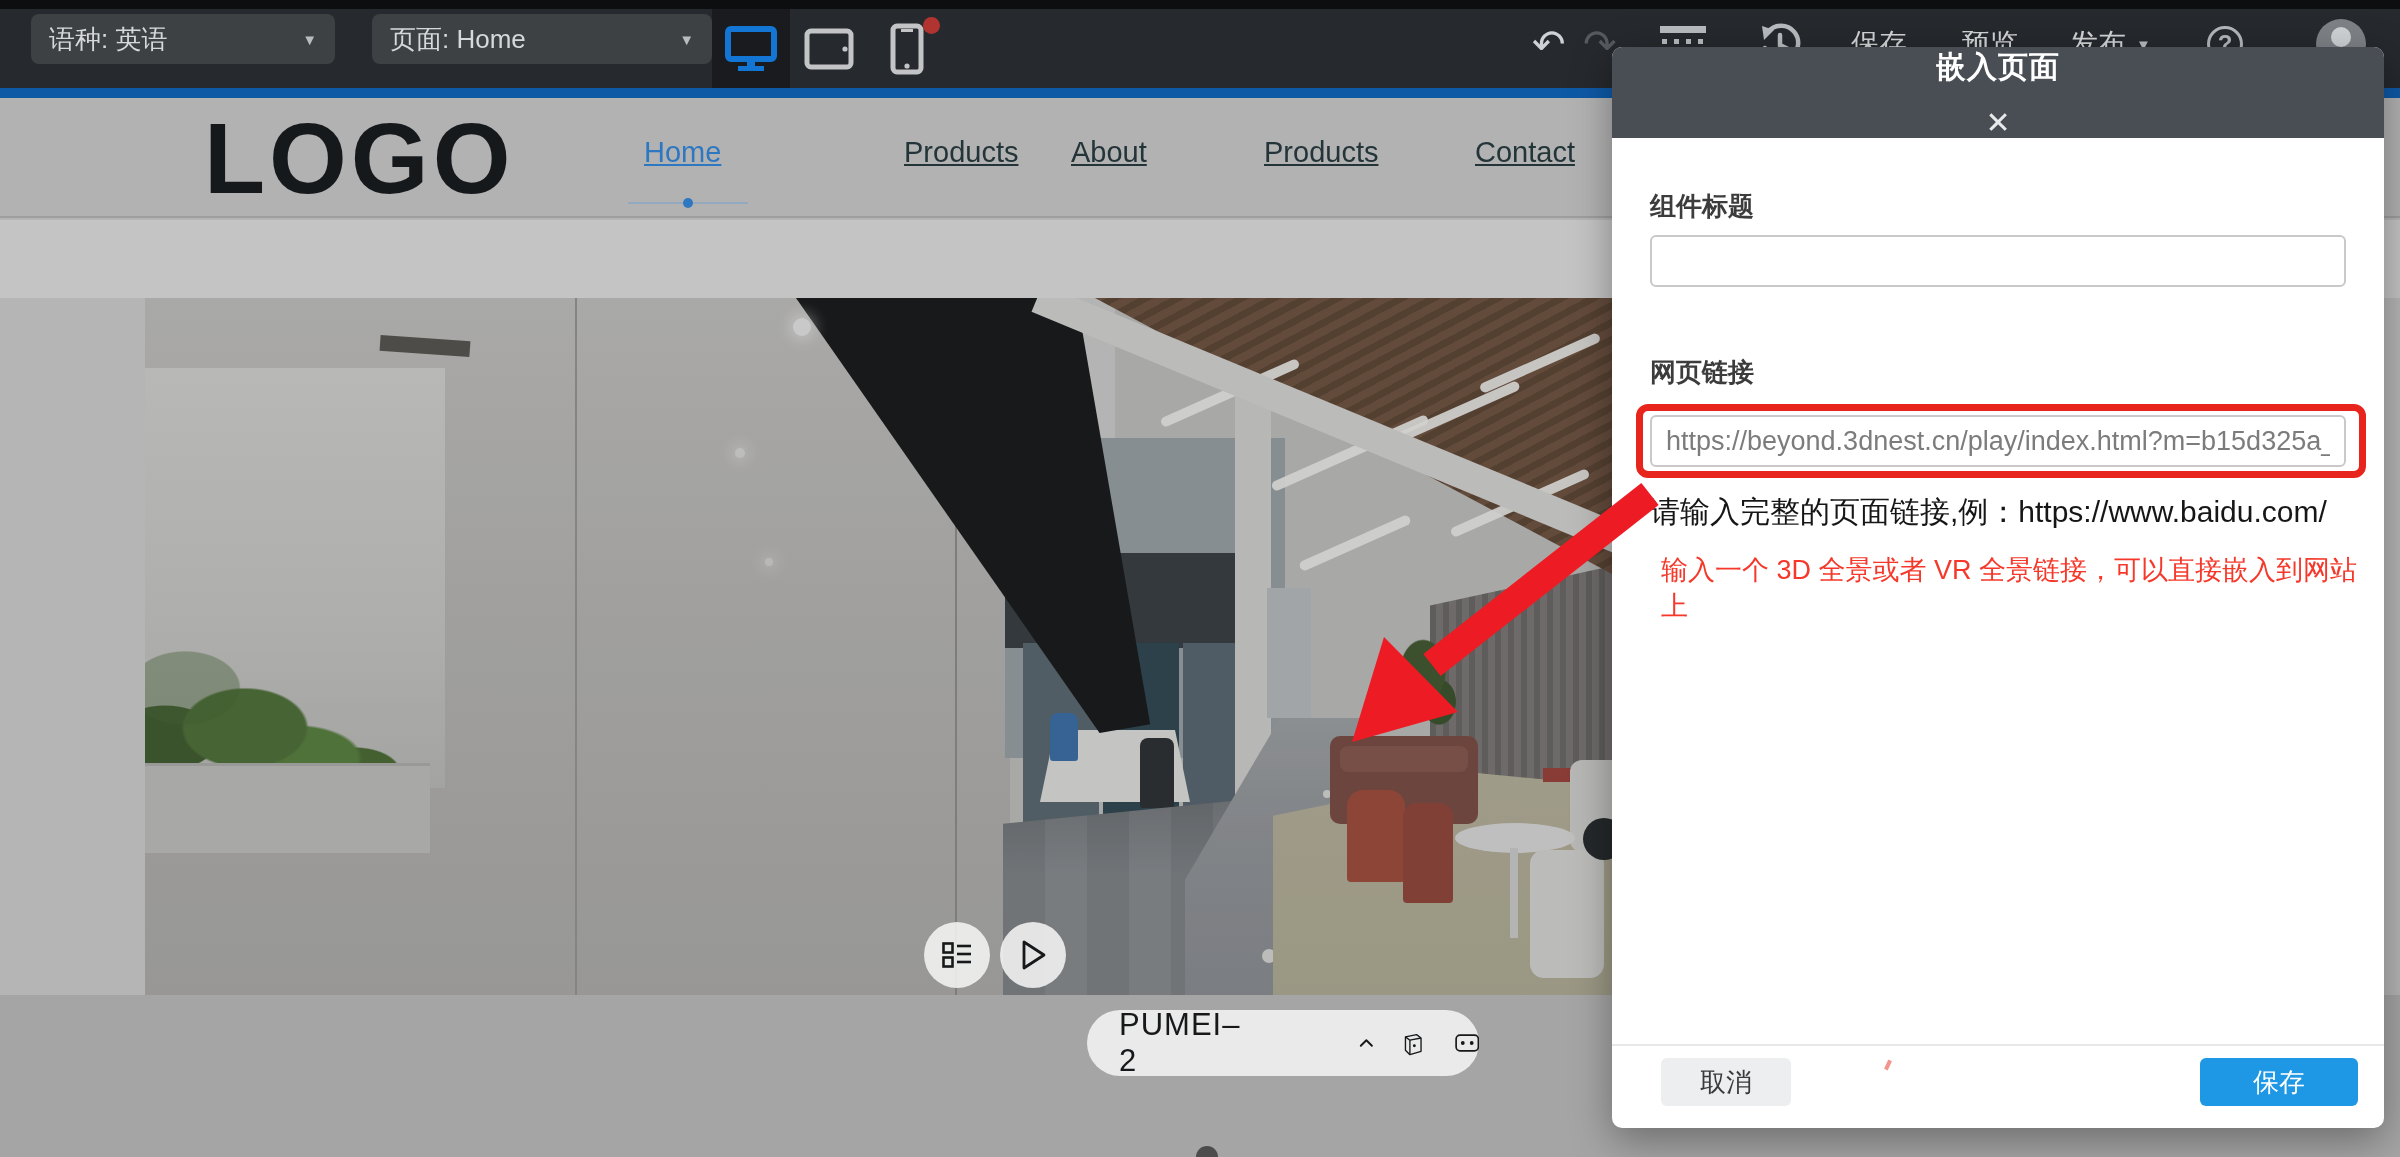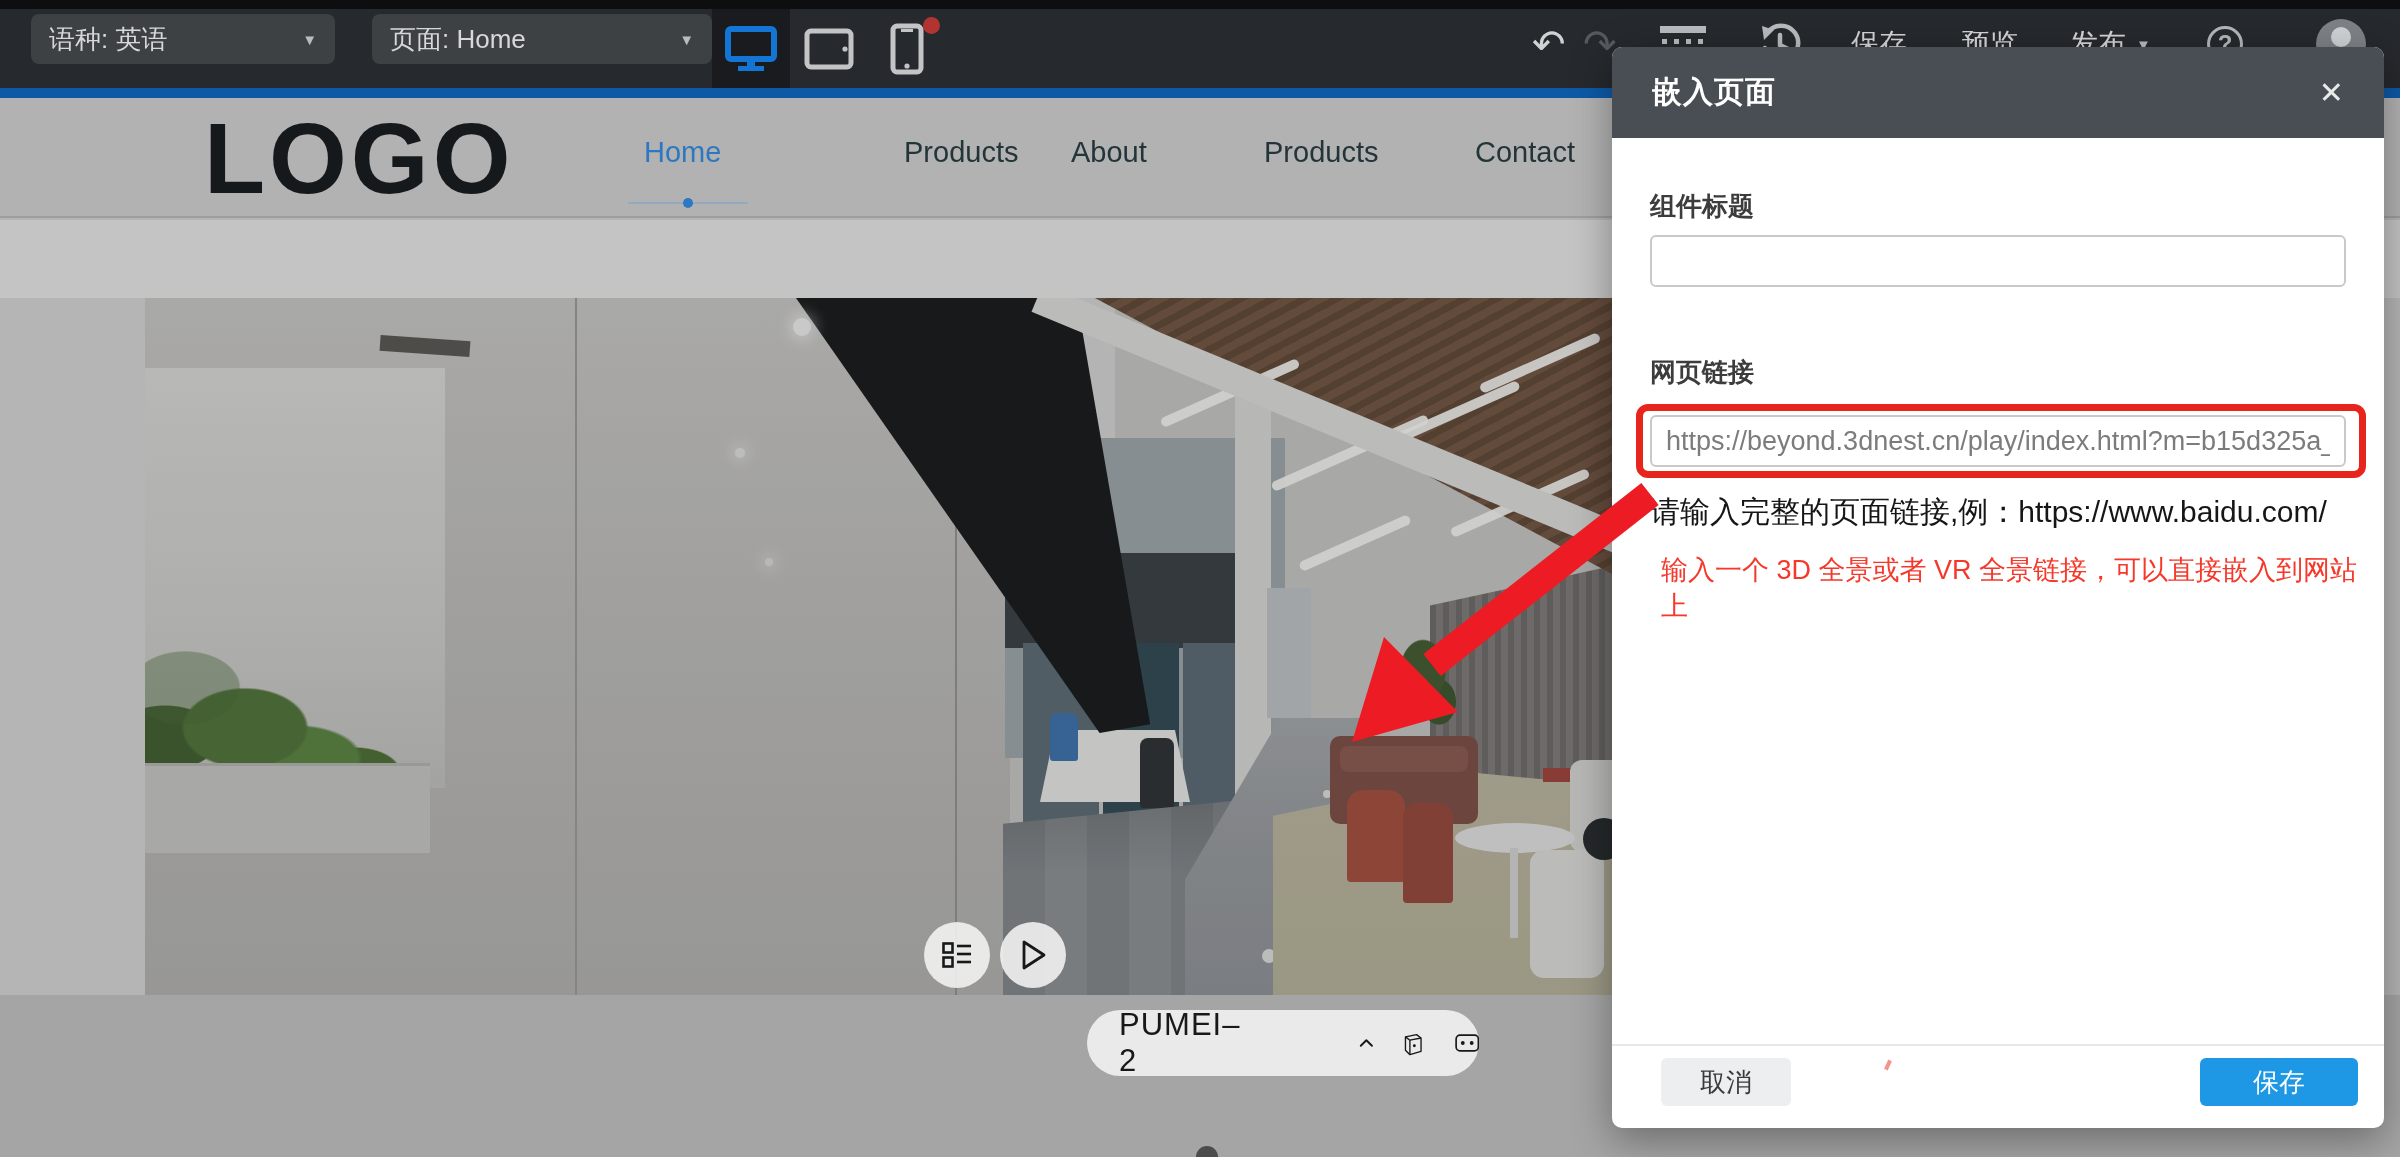--- a/index.html
+++ b/index.html
@@ -22,21 +22,21 @@
   .avatar { width:50px; height:50px; border-radius:50%; background:#7d8287; overflow:hidden; position:relative; }
   .avatar .head { position:absolute; left:15px; top:8px; width:20px; height:20px; border-radius:50%; background:#cfd2d4; }
   .avatar .body { position:absolute; left:5px; top:30px; width:40px; height:26px; border-radius:50% 50% 0 0; background:#cfd2d4; }
   .reddot { position:absolute; width:17px; height:17px; border-radius:50%; background:#b23430; }
 
   
   #canvas { position:absolute; left:0; top:88px; width:2400px; height:1069px; background:#b5b5b5; z-index:1; }
   #bluebar { position:absolute; left:0; top:0; width:2400px; height:10px; background:#0e59a6; }
   #siteheader { position:absolute; left:0; top:10px; width:2400px; height:120px; background:#b2b2b2; border-bottom:2px solid #9e9e9e; }
   #logo { position:absolute; left:204px; top:6px; font-size:100px; font-weight:bold; letter-spacing:4px; color:#16191c; line-height:108px; }
-  .nav-item { position:absolute; top:38px; font-size:29px; color:#243539; cursor:pointer; }
+  .nav-item { position:absolute; top:38px; font-size:29px; color:#243539; cursor:pointer;text-decoration:underline; }
   .nav-active { color:#2e78c2; }
   #nav-underline { position:absolute; left:628px; top:104px; width:120px; height:2px; background:#93a9c0; }
   #nav-underline .dot { position:absolute; left:55px; top:-4px; width:10px; height:10px; border-radius:50%; background:#2e78c2; }
   #band-above { position:absolute; left:0; top:132px; width:2400px; height:78px; background:#c4c4c4; }
   #below-image { position:absolute; left:0; top:907px; width:2400px; height:162px; background:#a5a5a5; }
   #bottom-dot { position:absolute; left:1196px; top:1058px; width:22px; height:22px; border-radius:50%; background:#4c4c4c; }
 
   
   #pano { position:absolute; left:145px; top:210px; width:1467px; height:697px; overflow:hidden; background:#c2c1bf; }
   
@@ -116,21 +116,21 @@
   .ctl-circle { position:absolute; width:66px; height:66px; border-radius:50%; background:rgba(244,244,244,.88);
                 display:flex; align-items:center; justify-content:center; cursor:pointer; z-index:3; }
   #ctl-pill { position:absolute; left:1087px; top:922px; width:392px; height:66px; border-radius:33px;
               background:rgba(244,244,244,.88); display:flex; align-items:center; z-index:3; }
   #scene-name { font-size:31px; color:#17181a; margin-left:32px; letter-spacing:1px; }
 
   
   #panel { position:absolute; left:1612px; top:47px; width:772px; height:1081px; background:#ffffff;
            border-radius:10px; box-shadow:0 12px 40px rgba(0,0,0,.35); z-index:20; overflow:hidden; }
   #panel-header { position:absolute; left:0; top:0; width:772px; height:91px; background:#494e55;
-                  display:flex; align-items:center; justify-content:space-between; padding:0 40px; }
+                  display:flex; align-items:center; justify-content:space-between; padding:0 25px;flex-direction:column; }
   #panel-title { color:#ffffff; font-size:30px; font-weight:600; letter-spacing:1px; }
   #panel-close { color:#e8e9ea; font-size:30px; cursor:pointer; line-height:30px; }
   .fld-label { position:absolute; left:38px; font-size:26px; font-weight:bold; color:#3c3c3c; }
   .fld-input { position:absolute; left:38px; width:696px; height:52px; border:2px solid #c9c9c9; border-radius:6px;
                font-size:27px; color:#7c7c7c; padding:0 14px; outline:none; background:#fff;
                font-family:"Liberation Sans",sans-serif; white-space:nowrap; overflow:hidden; }
   #redbox { position:absolute; left:24px; top:357px; width:730px; height:74px; border:7px solid #e8251d; border-radius:12px; }
   #hint { position:absolute; left:38px; top:445px; width:710px; font-size:30px; color:#161616; }
   #warning { position:absolute; left:41px; top:505px; width:700px; font-size:27px; color:#f5382a;margin-left:8px; }
   #panel-divider { position:absolute; left:0; top:997px; width:772px; height:2px; background:#e8e8e8; }

